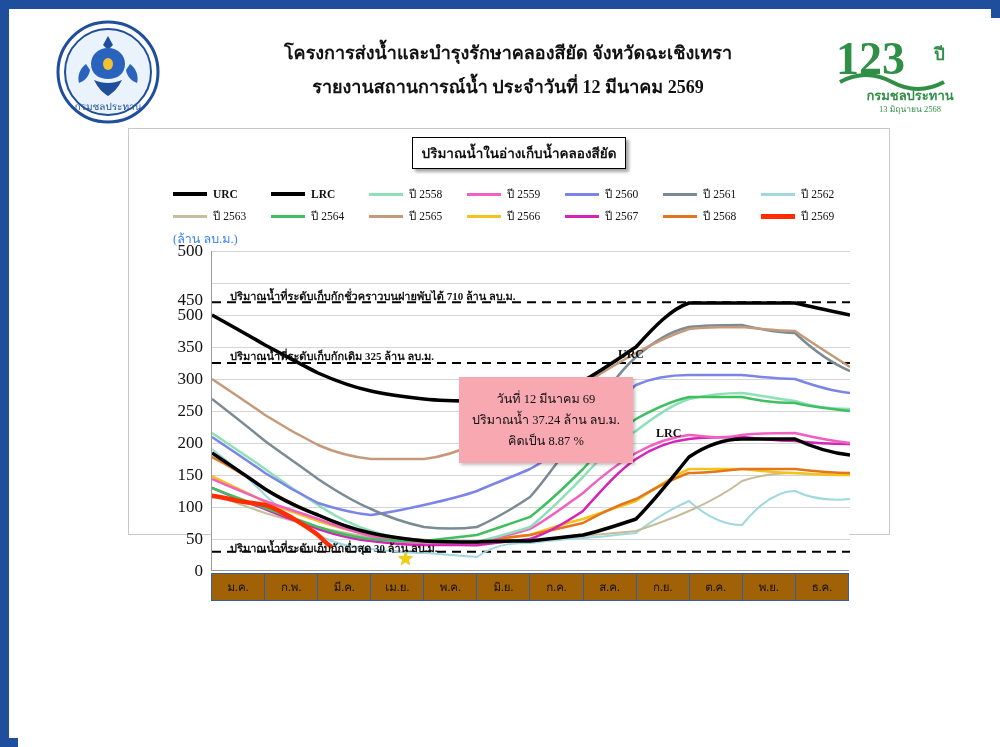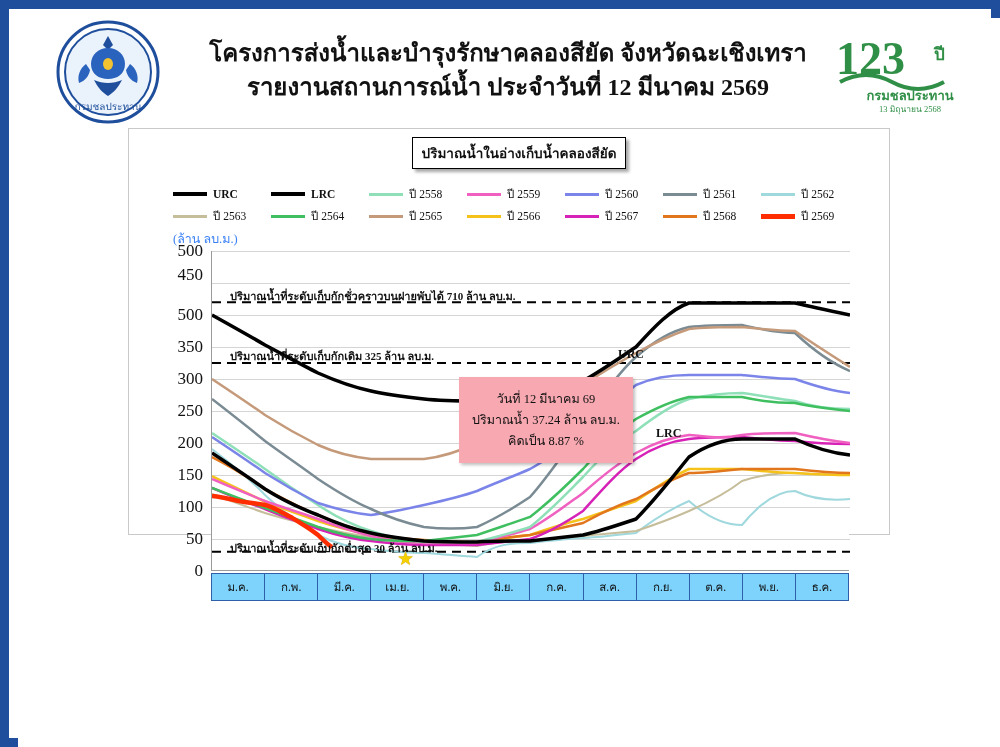--- a/index.html
+++ b/index.html
@@ -30,21 +30,21 @@
   }
   #logo-123{
     position:absolute;right:10px;top:12px;width:160px;height:88px;
   }
   #title-block{
     position:absolute;left:180px;top:18px;width:620px;text-align:center;
   }
   .title-line{
     font-family:"Liberation Serif","DejaVu Serif",serif;
     font-weight:bold;color:#111111;
-    font-size:24px;line-height:34px;white-space:nowrap;
+    font-size:18px;line-height:34px;white-space:nowrap;
   }
   
   #chart-panel{
     position:absolute;left:110px;top:110px;width:762px;height:407px;
     border:1px solid #c9c9c9;background:#ffffff;box-sizing:border-box;
   }
   
   #chart-title-box{
     position:absolute;left:283px;top:8px;width:212px;height:30px;
     border:1px solid #000;background:#ffffff;
@@ -101,21 +101,21 @@
     position:absolute;left:82px;top:444px;width:638px;height:28px;
     display:flex;
   }
   .month-cell{
     flex:1 1 0;
     border:1px solid #2f5fa8;
     border-right:none;
     box-sizing:border-box;
     display:flex;align-items:center;justify-content:center;
     font-family:"Liberation Serif","DejaVu Serif",serif;
-    font-size:11.5px;color:#111;background:#7dd3fc;
+    font-size:11.5px;color:#111;background:#a16207;
   }
   .month-cell:last-child{border-right:1px solid #2f5fa8;}
   
   .plot-note{
     position:absolute;
     font-family:"Liberation Serif","DejaVu Serif",serif;
     font-size:11px;color:#111;font-weight:bold;white-space:nowrap;
   }
   .curve-tag{
     position:absolute;
@@ -245,21 +245,21 @@
             <span class="legend-label">ปี 2569</span>
           </div>
         </div>
       </div>
 
       <div id="unit-label">(ล้าน ลบ.ม.)</div>
 
       <div id="plot-wrap">
         <div id="y-axis-labels">
           <span class="y-tick" style="top:0px;">500</span>
-          <span class="y-tick" style="top:24px;">450</span>
+          <span class="y-tick" style="top:49px;">450</span>
           <span class="y-tick" style="top:64px;">500</span>
           <span class="y-tick" style="top:96px;">350</span>
           <span class="y-tick" style="top:128px;">300</span>
           <span class="y-tick" style="top:160px;">250</span>
           <span class="y-tick" style="top:192px;">200</span>
           <span class="y-tick" style="top:224px;">150</span>
           <span class="y-tick" style="top:256px;">100</span>
           <span class="y-tick" style="top:288px;">50</span>
           <span class="y-tick" style="top:320px;">0</span>
         </div>

